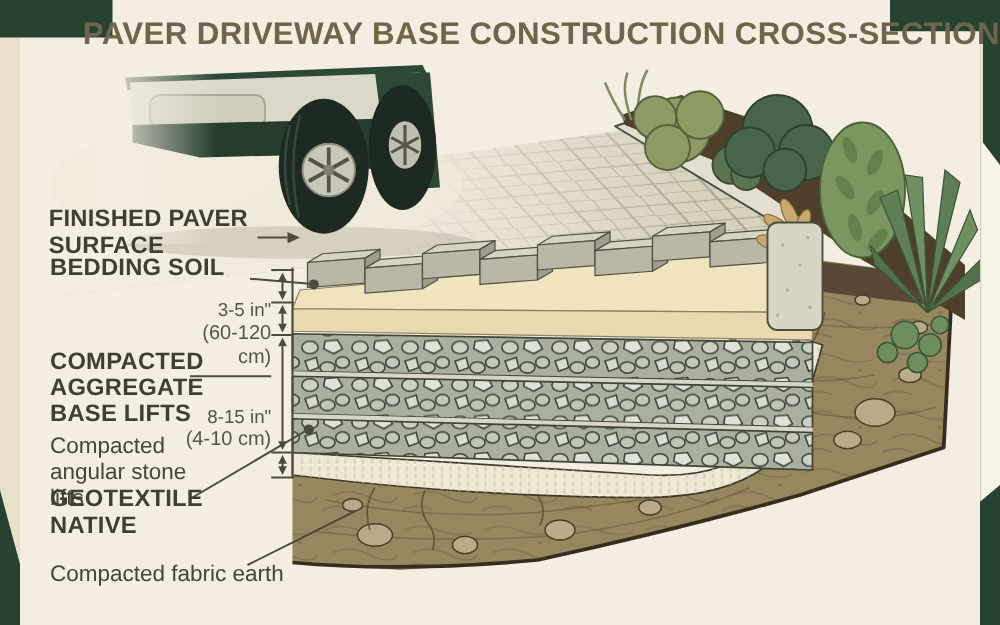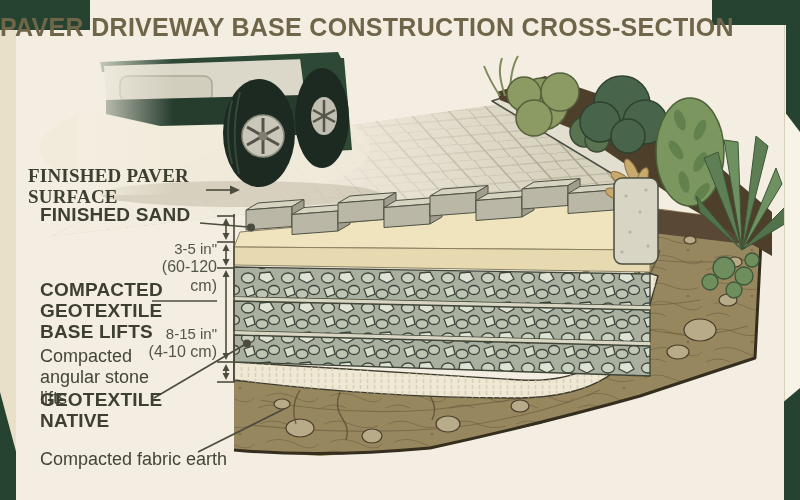--- a/index.html
+++ b/index.html
@@ -12,28 +12,28 @@
   .frame{position:absolute;background:#264331;}
   .f-tl{left:0;top:0;width:90px;height:30px;}
   .f-tr-top{left:712px;top:0;width:88px;height:25px;}
   .f-tr-side{left:786px;top:0;width:14px;height:132px;clip-path:polygon(0 0,100% 0,100% 100%,0 86%);}
   .f-bl{left:0;top:392px;width:16px;height:108px;clip-path:polygon(0 0,100% 55%,100% 100%,0 100%);}
   .f-br{left:784px;top:388px;width:16px;height:112px;clip-path:polygon(0 12%,100% 0,100% 100%,0 100%);}
   .edge-left{position:absolute;left:0;top:28px;width:16px;height:470px;background:#e8e0c8;}
   .edge-right{position:absolute;left:784px;top:0;width:16px;height:500px;background:#f7f3e7;border-left:1px solid #d6cfb9;}
   
   .title{
-    position:absolute;left:0;top:13px;width:100%;text-align:left;
+    position:absolute;left:0;top:13px;width:100%;text-align:right;
     font-size:25px;font-weight:bold;letter-spacing:.3px;color:#6f6548;
   }
   
   .lbl{position:absolute;color:#3e3f33;}
   .lbl .hd{font-weight:bold;font-size:19px;line-height:1.1;letter-spacing:.2px;}
   .lbl .sub{font-weight:normal;font-size:18px;line-height:1.18;color:#44453a;margin-top:3px;}
-  .lbl-fps{left:28px;top:166px;width:190px;font-family:Liberation Serif, serif;}
+  .lbl-fps{left:39px;top:166px;width:190px;}
   .lbl-bs{left:40px;top:205px;width:220px;}
   .lbl-ca{left:40px;top:280px;width:152px;}
   .lbl-ca .sub{width:140px;}
   .lbl-gt{left:40px;top:390px;width:160px;}
   .lbl-ns{left:40px;top:446px;width:230px;}
   .meas{position:absolute;left:133px;width:84px;text-align:right;color:#54554a;}
   .meas .imp{font-size:15px;line-height:1.15;}
   .meas .met{font-size:16px;line-height:1.2;}
   .m1{top:240px;}
   .m2{top:325px;}
@@ -336,30 +336,30 @@
   <div class="frame f-bl"></div>
   <div class="frame f-br"></div>
 
   <div class="title">PAVER DRIVEWAY BASE CONSTRUCTION CROSS-SECTION</div>
 
   <div class="lbl lbl-fps">
     <div class="hd">FINISHED PAVER SURFACE</div>
   </div>
 
   <div class="lbl lbl-bs">
-    <div class="hd">FINISHED SAND</div>
+    <div class="hd">BEDDING SOIL</div>
   </div>
 
   <div class="meas m1">
     <div class="imp">3-5 in"</div>
     <div class="met">(60-120 cm)</div>
   </div>
 
   <div class="lbl lbl-ca">
-    <div class="hd">COMPACTED GEOTEXTILE BASE LIFTS</div>
+    <div class="hd">COMPACTED AGGREGATE BASE LIFTS</div>
     <div class="sub">Compacted angular stone lifts</div>
   </div>
 
   <div class="meas m2">
     <div class="imp">8-15 in"</div>
     <div class="met">(4-10 cm)</div>
   </div>
 
   <div class="lbl lbl-gt">
     <div class="hd">GEOTEXTILE NATIVE</div>

